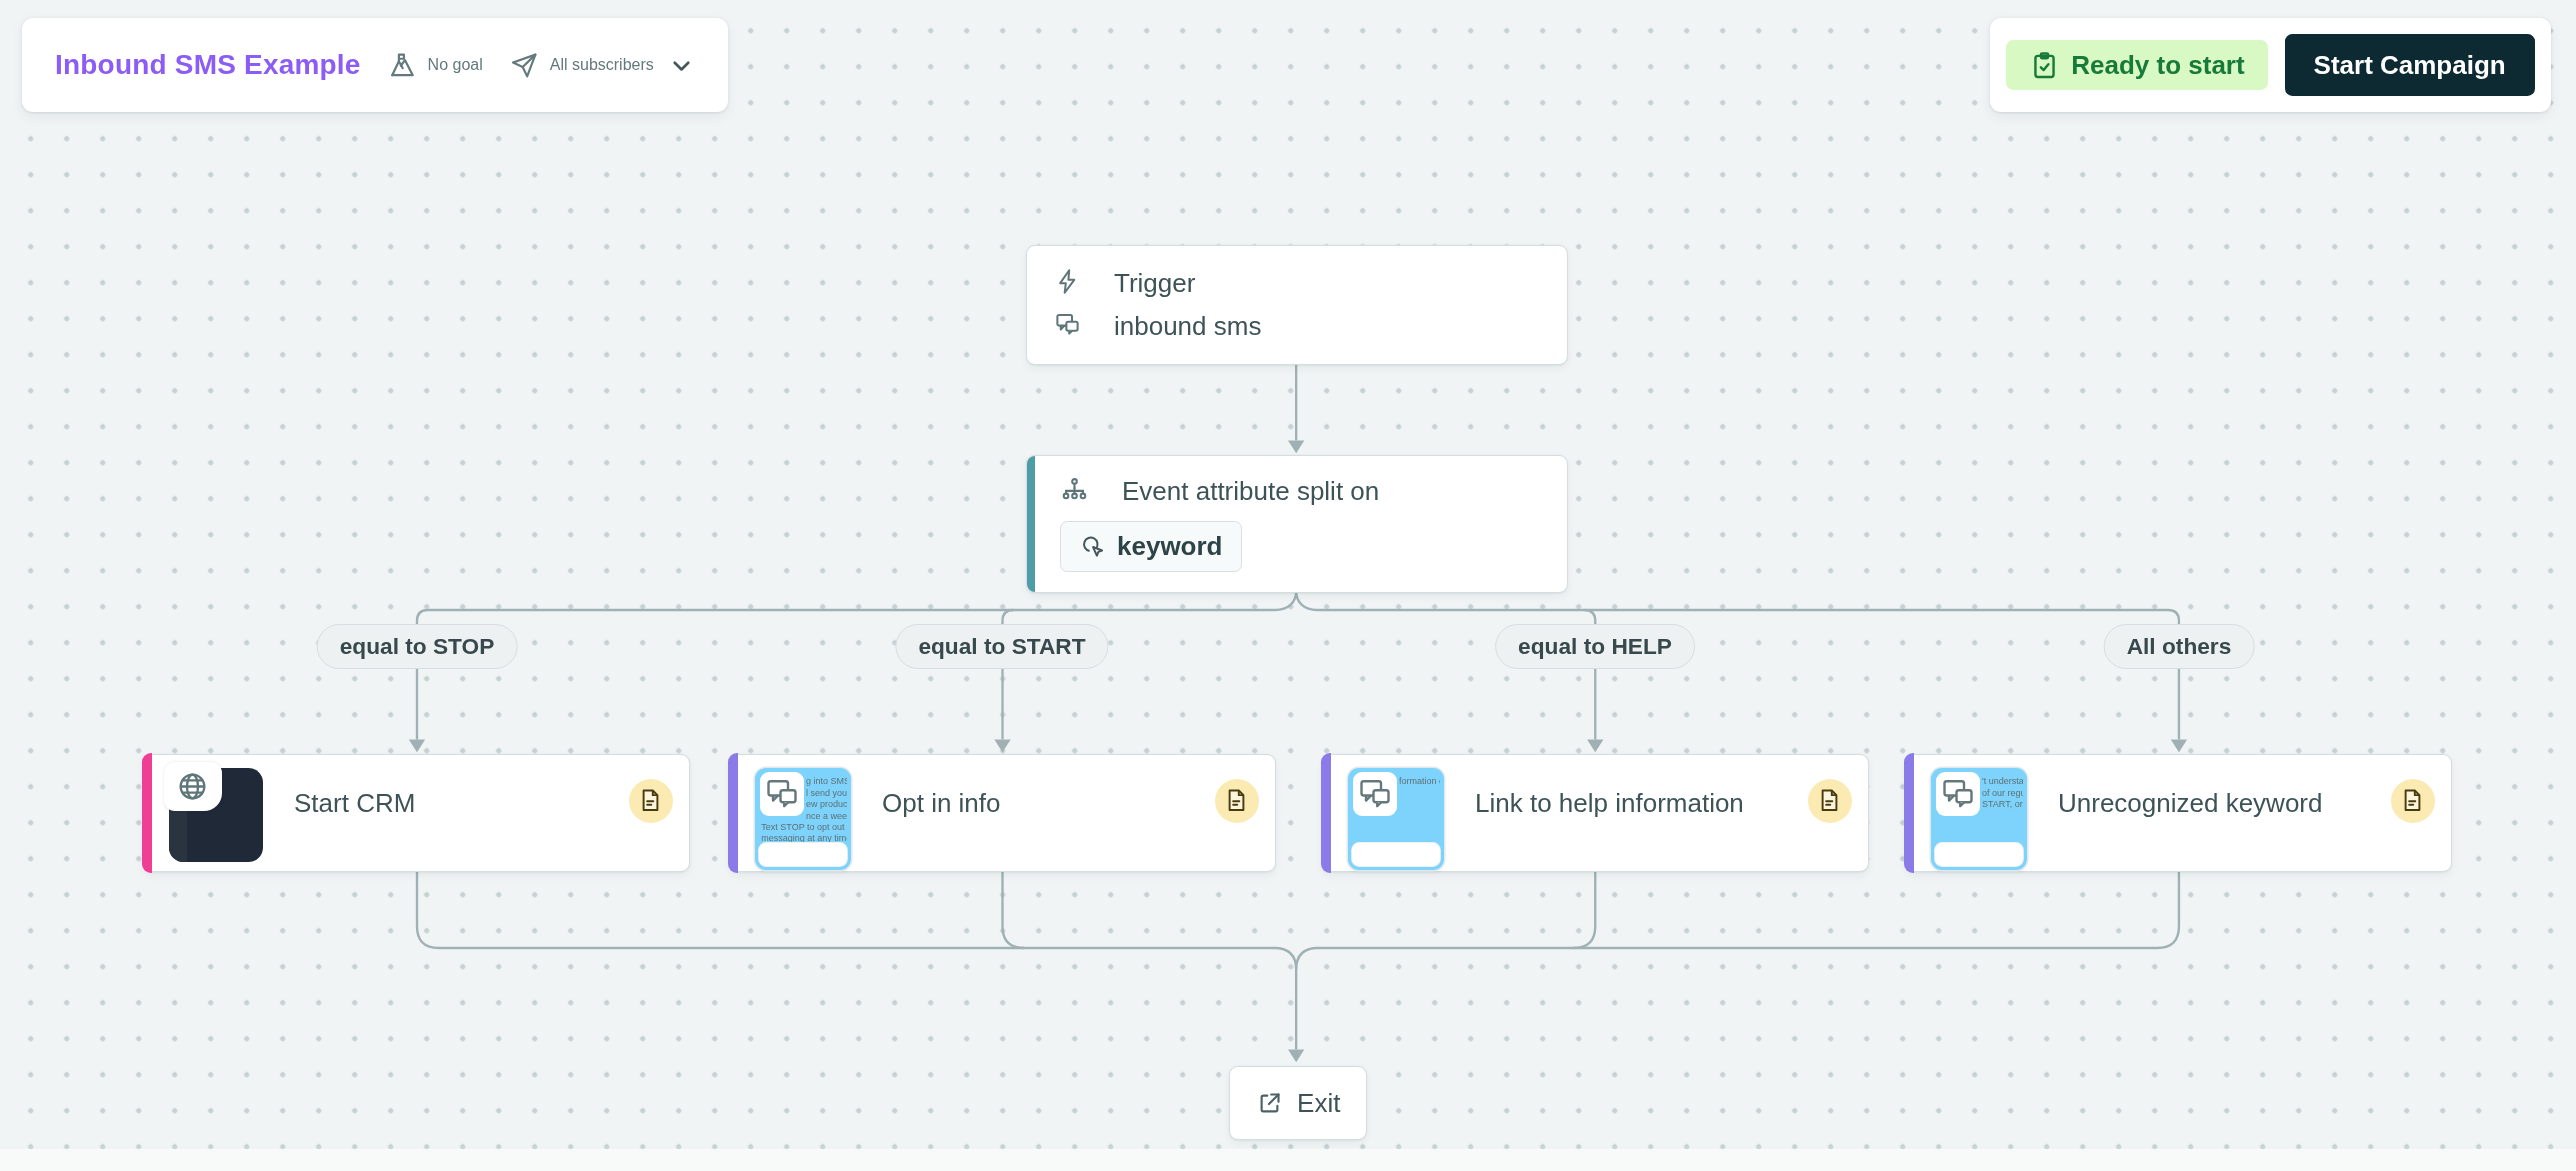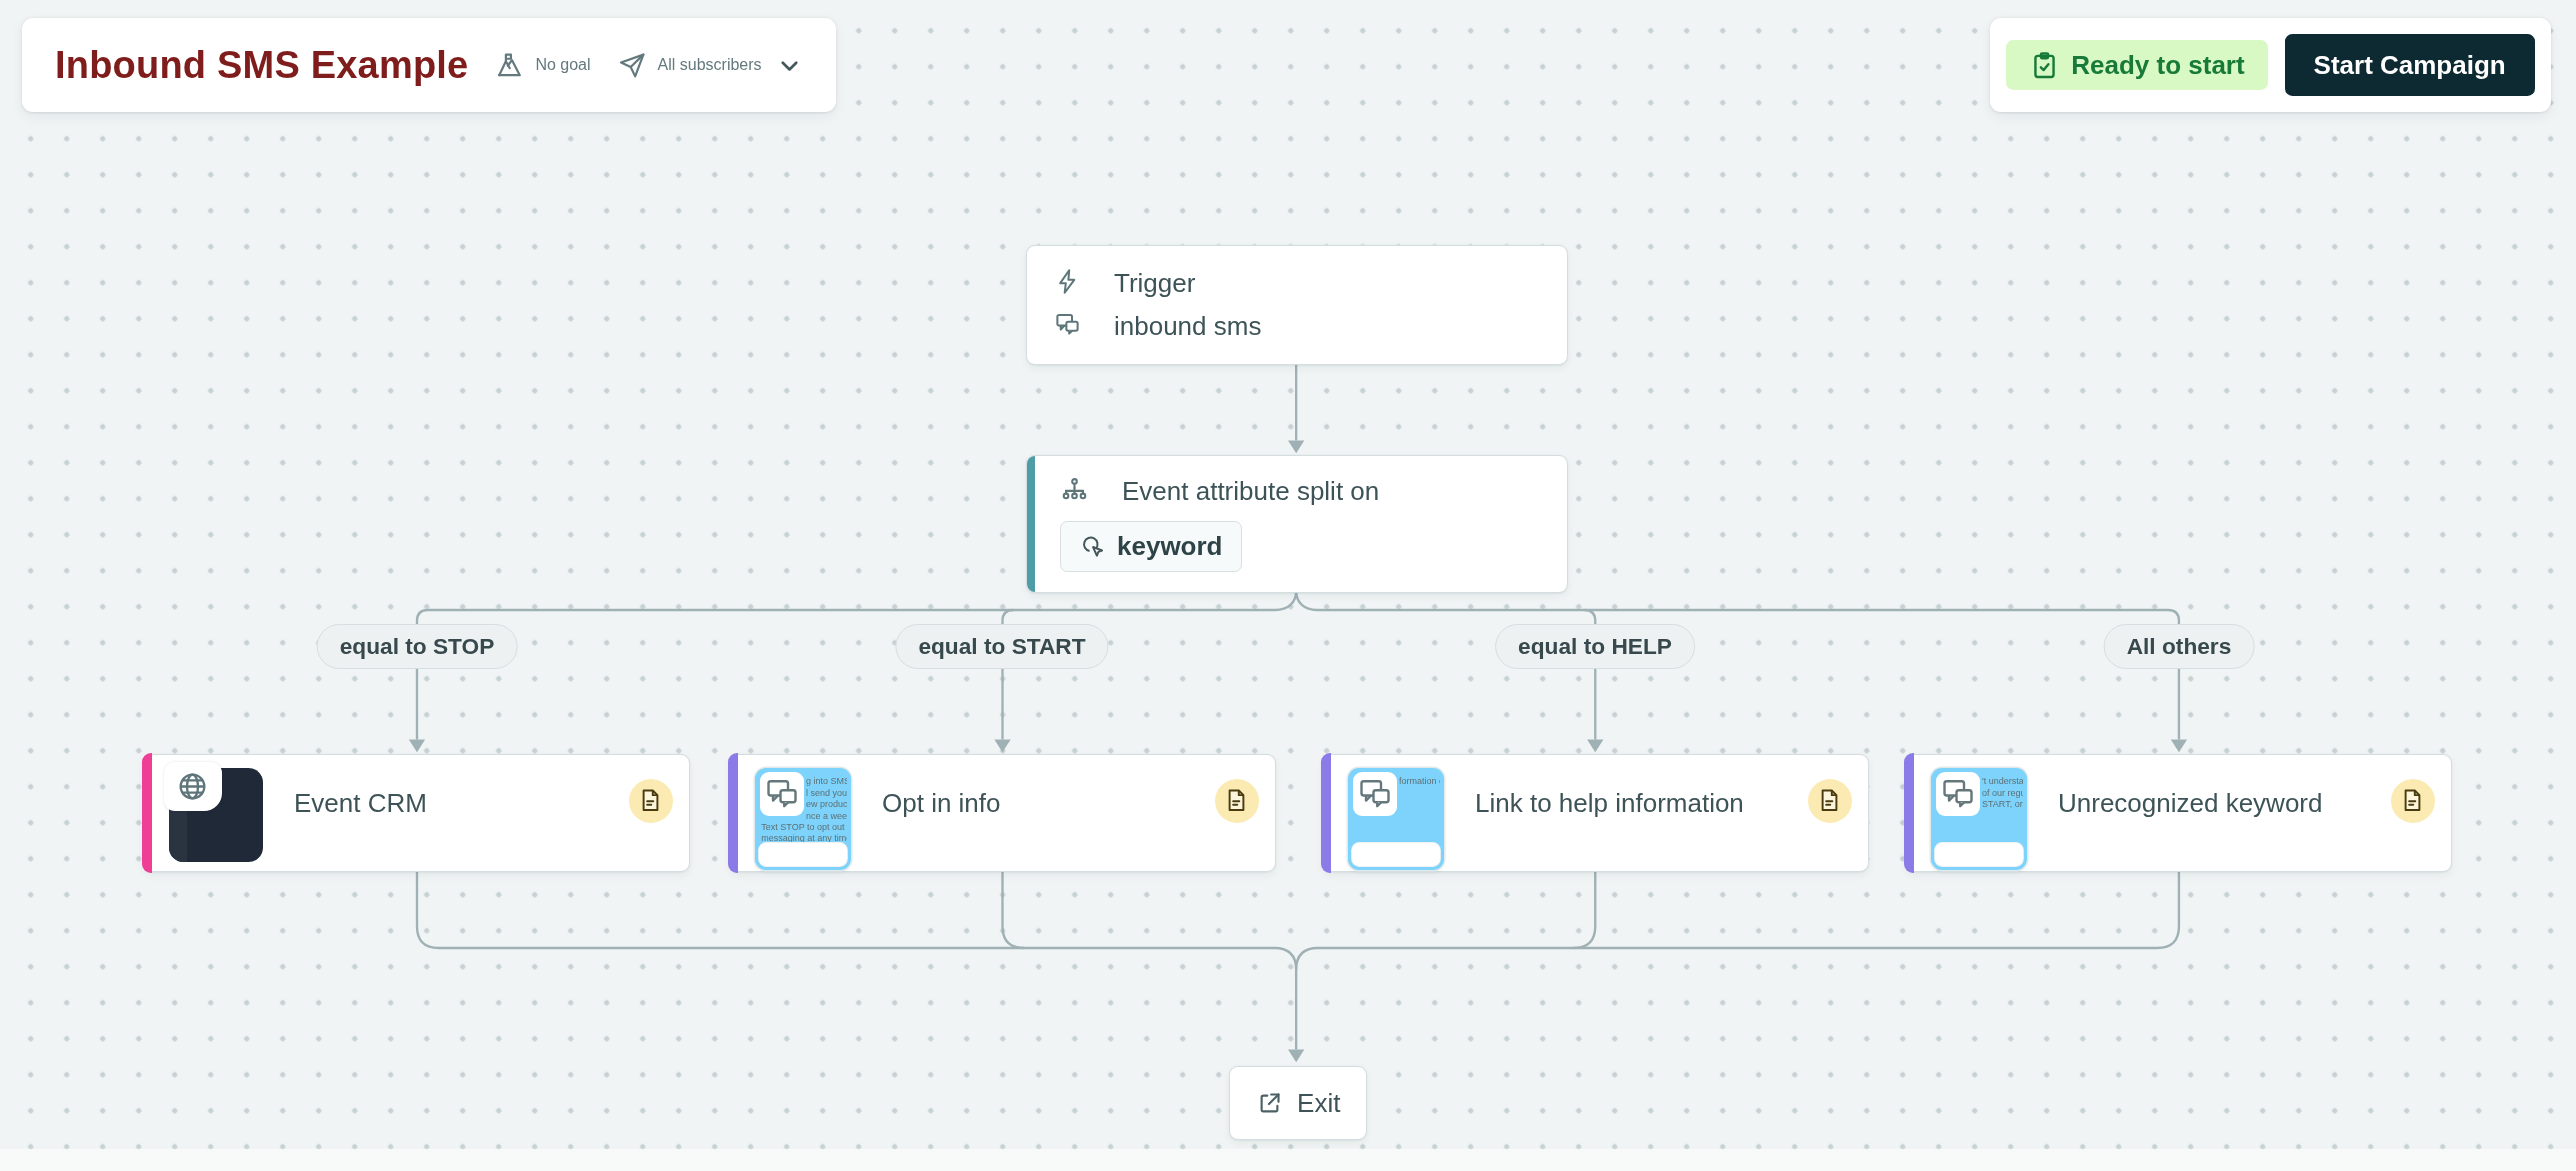--- a/index.html
+++ b/index.html
@@ -19,21 +19,21 @@
   }
   .bottom-strip{ position:absolute; left:0; right:0; bottom:0; height:22px; background:rgba(255,255,255,.55);}
   svg.connectors { position:absolute; inset:0; }
   svg.connectors path { stroke:var(--line); stroke-width:2.6; fill:none; }
   svg.connectors polygon { fill:var(--line); }
 
   .card { background:#fff; border-radius:11px; box-shadow:0 0.9px 2.7px rgba(16,42,51,.10), 0 4.5px 12.7px rgba(16,42,51,.06); }
 
   
   .header-card{ position:absolute; left:22px; top:18px; height:94px; display:flex; align-items:center; gap:27px; padding:0 33px; }
-  .header-title{ font-size:38px; font-weight:700; color:#7f1d1d; letter-spacing:0.2px; }
+  .header-title{ font-size:28px; font-weight:700; color:#8b5cf6; letter-spacing:0.2px; }
   .meta{ display:flex; align-items:center; gap:11px; color:var(--muted); font-size:16px; }
   .meta svg{ flex:0 0 auto; }
   .chev{ margin-left:3.6px; color:#44575b; }
 
   .status-card{ position:absolute; right:25px; top:18px; height:94px; display:flex; align-items:center; gap:16.3px; padding:0 16.3px; }
   .ready-badge{ display:flex; align-items:center; gap:12.7px; height:50px; padding:0 23.6px; border-radius:7.3px;
     background:var(--green-bg); color:var(--green-tx); font-size:26px; font-weight:700; cursor:pointer; }
   .start-btn{ display:flex; align-items:center; height:62px; padding:0 29px; border-radius:7.3px; border:none;
     background:var(--dark-btn); color:#fff; font-size:26px; font-weight:700; font-family:inherit; cursor:pointer; }
 
@@ -203,21 +203,21 @@
     <div class="thumb-webhook">
       <div class="tile"></div>
       <div class="corner">
         <svg width="33" height="33" viewBox="0 0 24 24" fill="none" stroke="currentColor" stroke-width="1.7">
           <circle cx="12" cy="12" r="8.6"></circle>
             <ellipse cx="12" cy="12" rx="4" ry="8.6"></ellipse>
             <path d="M3.4 12 h17.2 M4.6 7.6 h14.8 M4.6 16.4 h14.8"></path>
         </svg>
       </div>
     </div>
-    <span class="action-title">Event CRM</span>
+    <span class="action-title">Start CRM</span>
     <span class="note-badge">
       <svg width="24.5" height="24.5" viewBox="0 0 24 24" fill="#fdf6dc" stroke="currentColor" stroke-width="1.9" stroke-linejoin="round">
         <path d="M5.5 2.5 h9 L19 7 v14.5 H5.5 Z"></path>
           <path d="M14.5 2.5 V7 H19" fill="none"></path>
           <path d="M9 13 h6 M9 16.5 h4" fill="none" stroke-linecap="round"></path>
       </svg>
     </span>
   </div>
 
   <div class="node action-node" style="left:729px">

